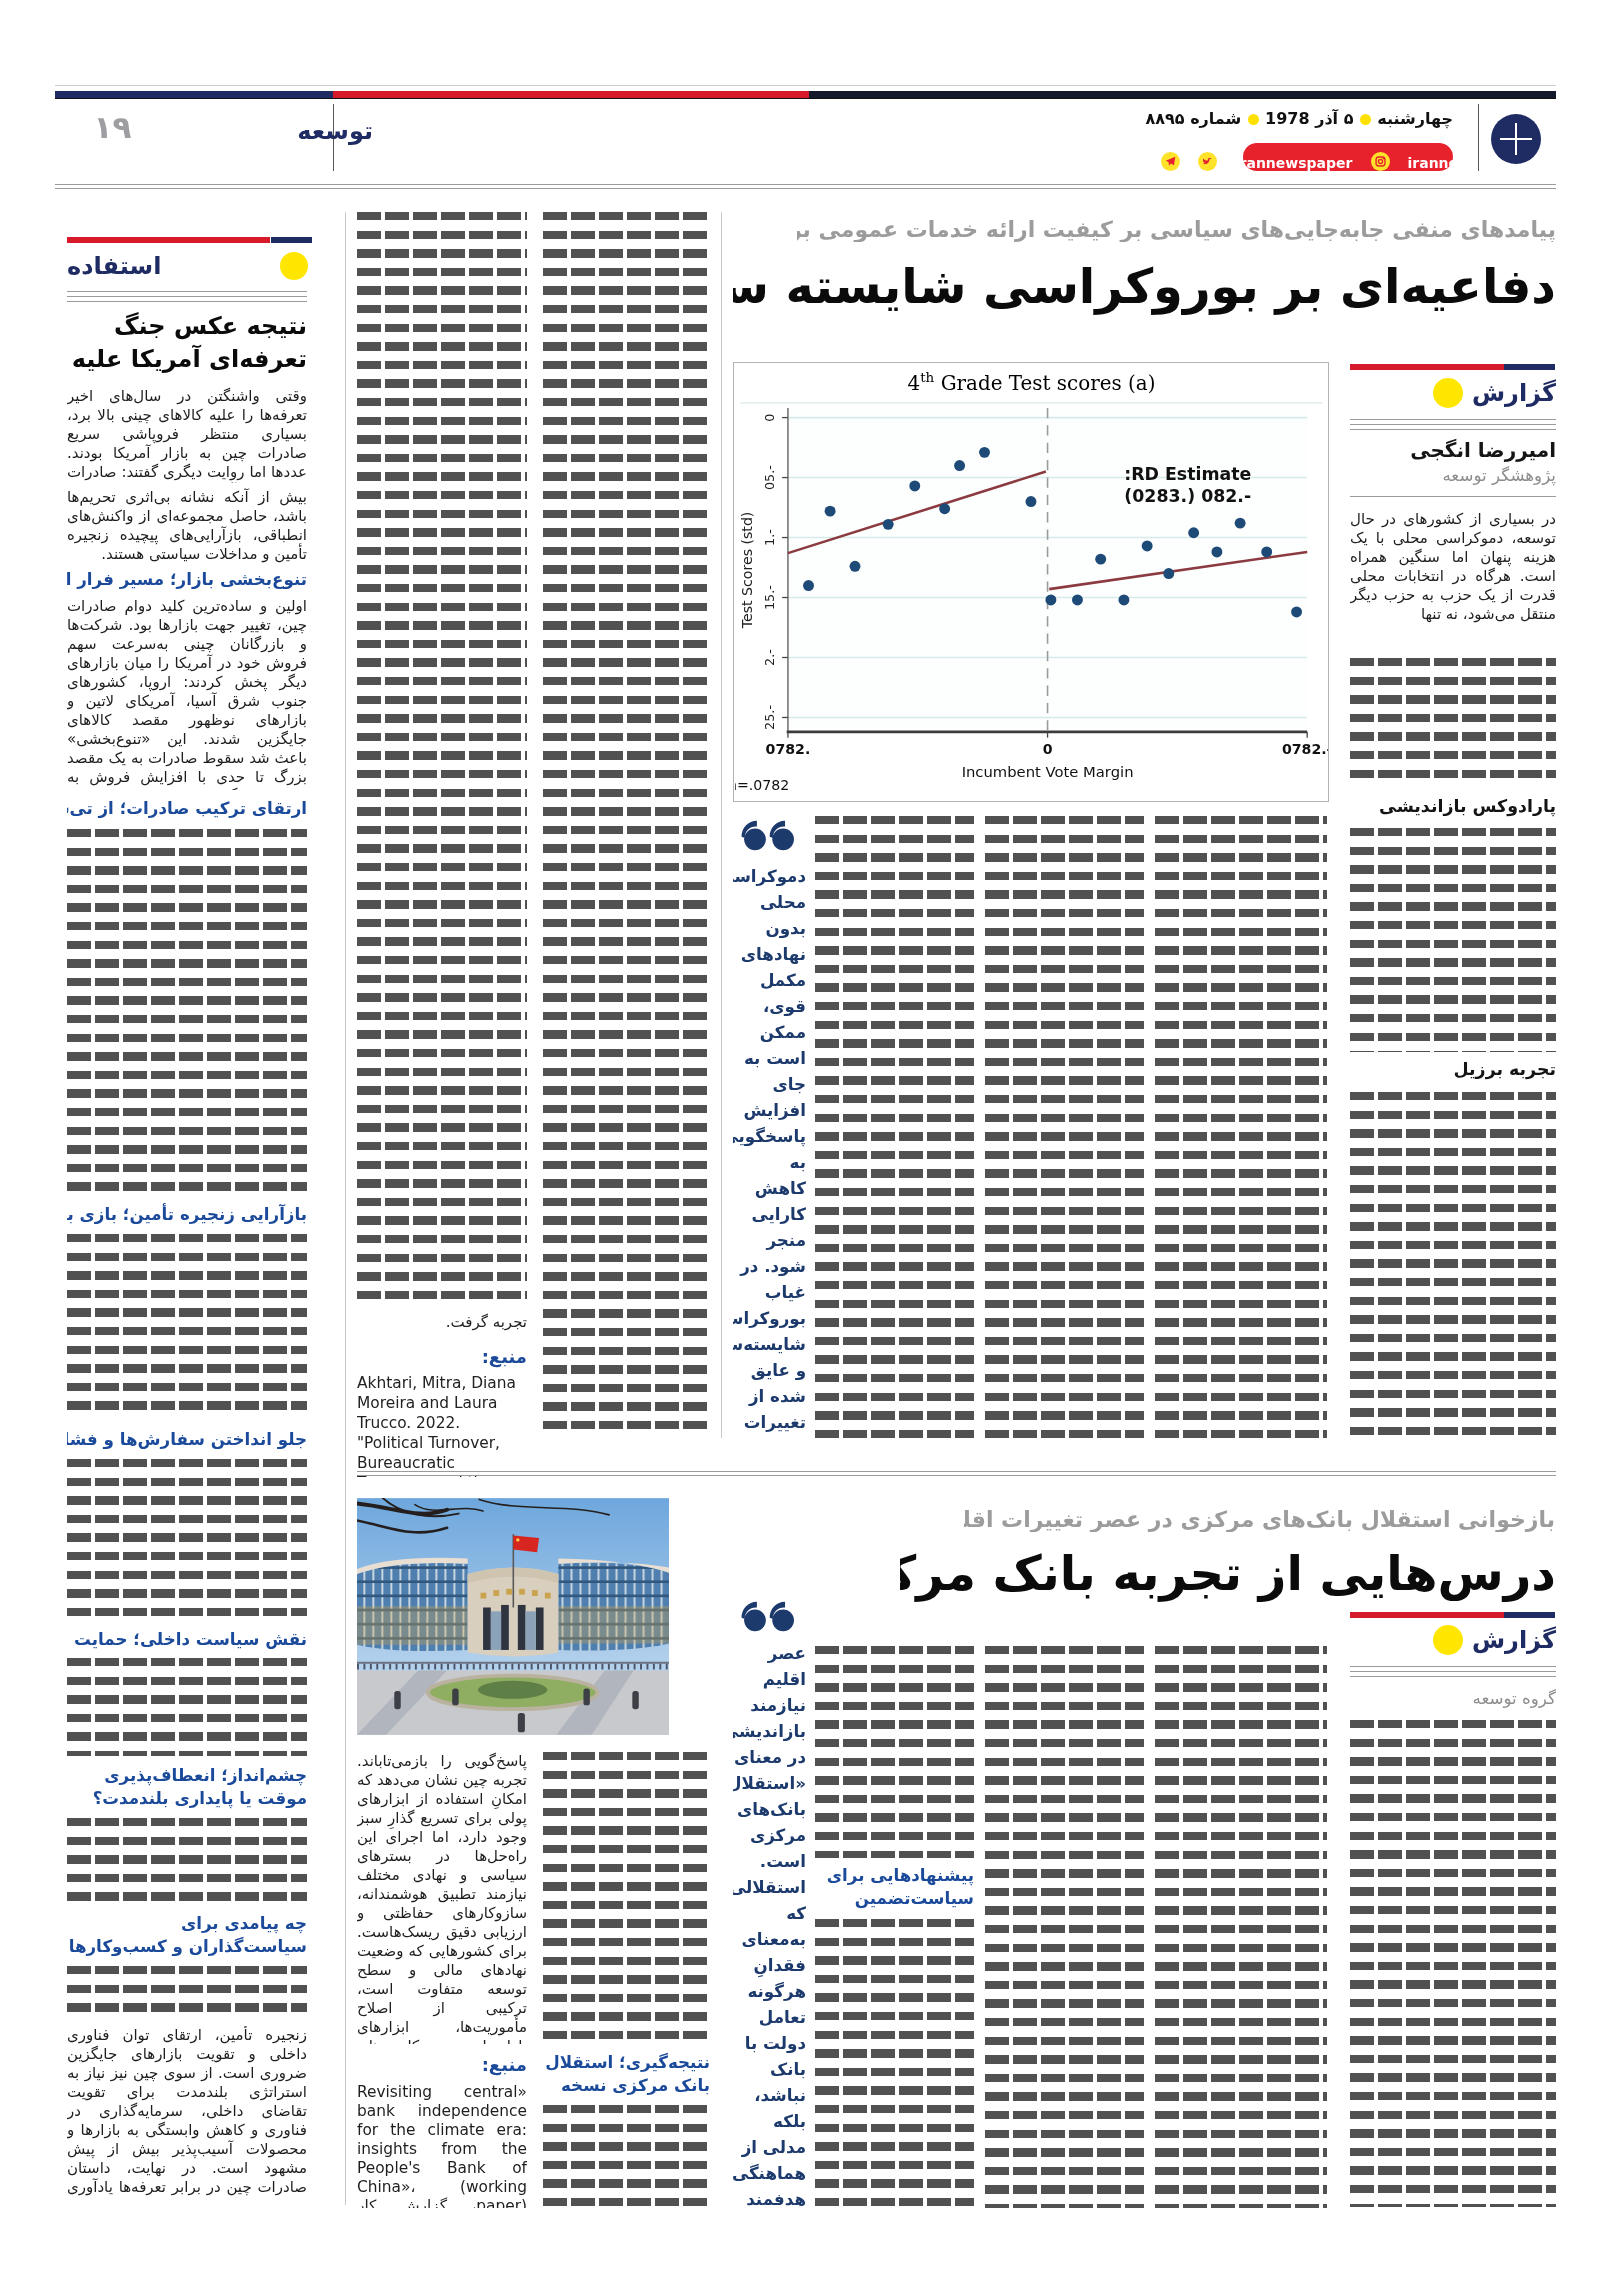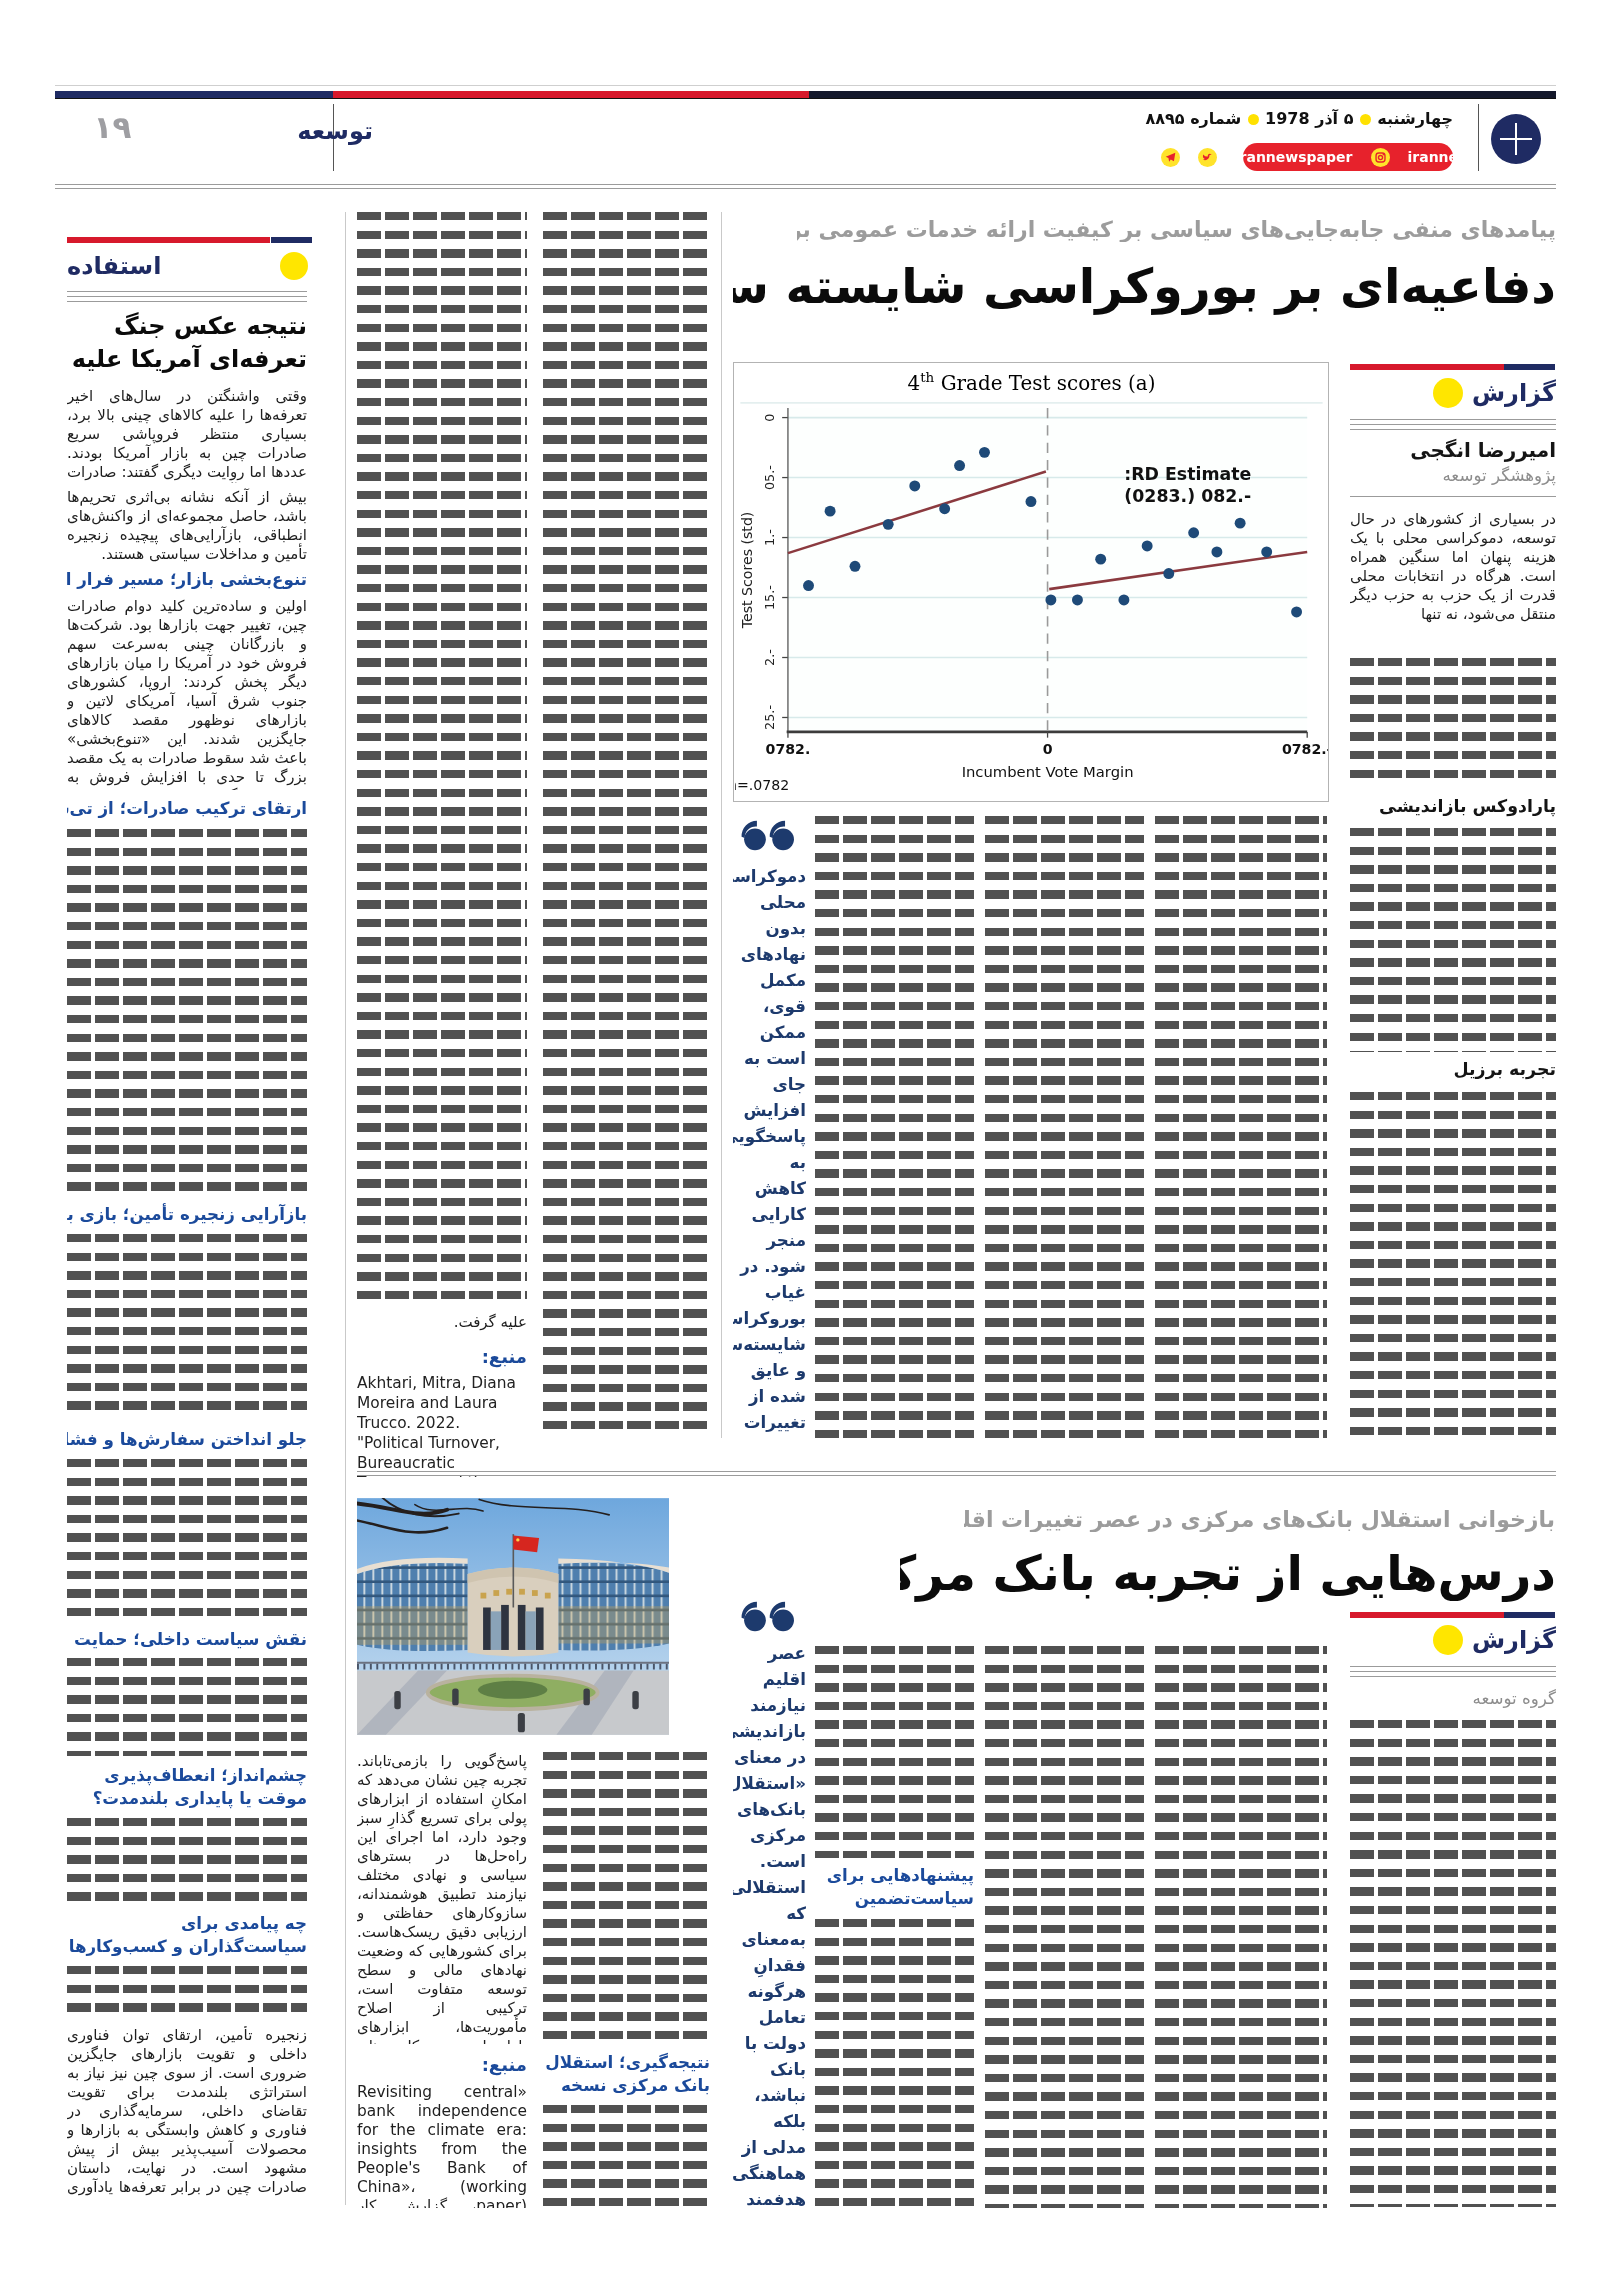--- a/index.html
+++ b/index.html
@@ -16,21 +16,21 @@
   .body-text{font-size:15px;line-height:19px;color:#1e1e1e;overflow:hidden}
   .fill-text{background:
       repeating-linear-gradient(90deg, rgba(255,255,255,0) 0 24px, #ffffff 24px 28px),
       repeating-linear-gradient(180deg, #3a3a3a 0 8.4px, rgba(0,0,0,0) 8.4px 18.6px);
       opacity:.88}
   .hline{background:#9b9b9b;height:0.6px}
   .vline{background:#c9c9c9;width:0.6px}
   .quote-text{font-size:16.7px;line-height:26px;font-weight:bold;color:#1d3a6d;text-align:right;overflow:hidden}
   .src-en{direction:ltr;text-align:left;font-size:15.4px;line-height:20px;color:#222;overflow:hidden}
   .dot{display:inline-block;width:11px;height:11px;border-radius:50%;background:#ffe100;vertical-align:middle;margin:0 6.4px}
-  .pill{background:#e7222c;border-radius:15.4px;display:flex;flex-direction:row;align-items:center;
+  .pill{background:#e7222c;border-radius:15.4px;display:flex;flex-direction:row;align-items:flex-end;
         justify-content:center;gap:18px;direction:ltr;color:#fff;font-weight:bold;font-size:14px}
   .sic{width:19px;height:19px;border-radius:50%;background:#ffe32b;display:flex;align-items:center;justify-content:center;flex:0 0 auto}
   .seclabel{font-weight:bold;color:#1f2b63;font-size:24px}
   .ycirc{width:30px;height:30px;border-radius:50%;background:#ffe600}
   .labelrow{display:flex;align-items:center;gap:9px}
   .chartbox{border:0.6px solid #b3b3b3;background:#fff}
   .byline-name{font-weight:bold;font-size:20px;color:#151515}
   .byline-role{font-size:16.7px;color:#8d8d8d}
 </style>
 </head>
@@ -187,21 +187,21 @@
       </svg>
   </div>
   <div class="abs quote-text" style="left:733px;top:863px;width:73px;height:577px">دموکراسی محلی بدون نهادهای مکمل قوی، ممکن است به جای افزایش پاسخگویی، به کاهش کارایی منجر شود. در غیاب بوروکراسی شایسته‌سالار و عایق شده از تغییرات سیاسی، هر تغییر قدرت به قیمت از دست رفتن تجربه سازمانی، کاهش کیفیت نیروی انسانی و افت عملکرد دانش‌آموزان تمام می‌شود</div>
 
   <div class="abs fill-text" style="left:815px;top:816px;width:159px;height:622px"></div>
   <div class="abs fill-text" style="left:985px;top:816px;width:159px;height:622px"></div>
   <div class="abs fill-text" style="left:1155px;top:816px;width:172px;height:622px"></div>
 
   <div class="abs fill-text" style="left:543px;top:212px;width:167px;height:1226px"></div>
   <div class="abs fill-text" style="left:357px;top:212px;width:170px;height:1093px"></div>
-  <div class="abs body-text rt" style="left:357px;top:1313px;width:170px;height:22px">علیه گرفت.</div>
+  <div class="abs body-text rt" style="left:357px;top:1313px;width:170px;height:22px">تجربه گرفت.</div>
   <div class="abs bluehead rt" style="left:357px;top:1345px;width:170px;font-size:18px">منبع:</div>
   <div class="abs src-en" style="left:357px;top:1373px;width:170px;height:104px">Akhtari, Mitra, Diana Moreira and Laura Trucco. 2022. "Political Turnover, Bureaucratic Turnover, and the Quality of Public Ser</div>
 
   <div class="abs hline" style="left:357px;top:1471px;width:1199px"></div>
   <div class="abs hline" style="left:357px;top:1475px;width:1199px"></div>
 
   <div class="abs kicker nowrap" style="left:964px;top:1507px;width:591px;text-align:right;overflow:hidden">بازخوانی استقلال بانک‌های مرکزی در عصر تغییرات اقلیمی</div>
   <div class="abs headline nowrap" style="left:900px;top:1538px;width:656px;text-align:right;font-size:48px;line-height:71px;overflow:hidden">درس‌هایی از تجربه بانک مرکزی چین</div>
 
   <div class="abs" style="left:1350px;top:1612px;width:154px;height:6.4px;background:#d7192c"></div>

